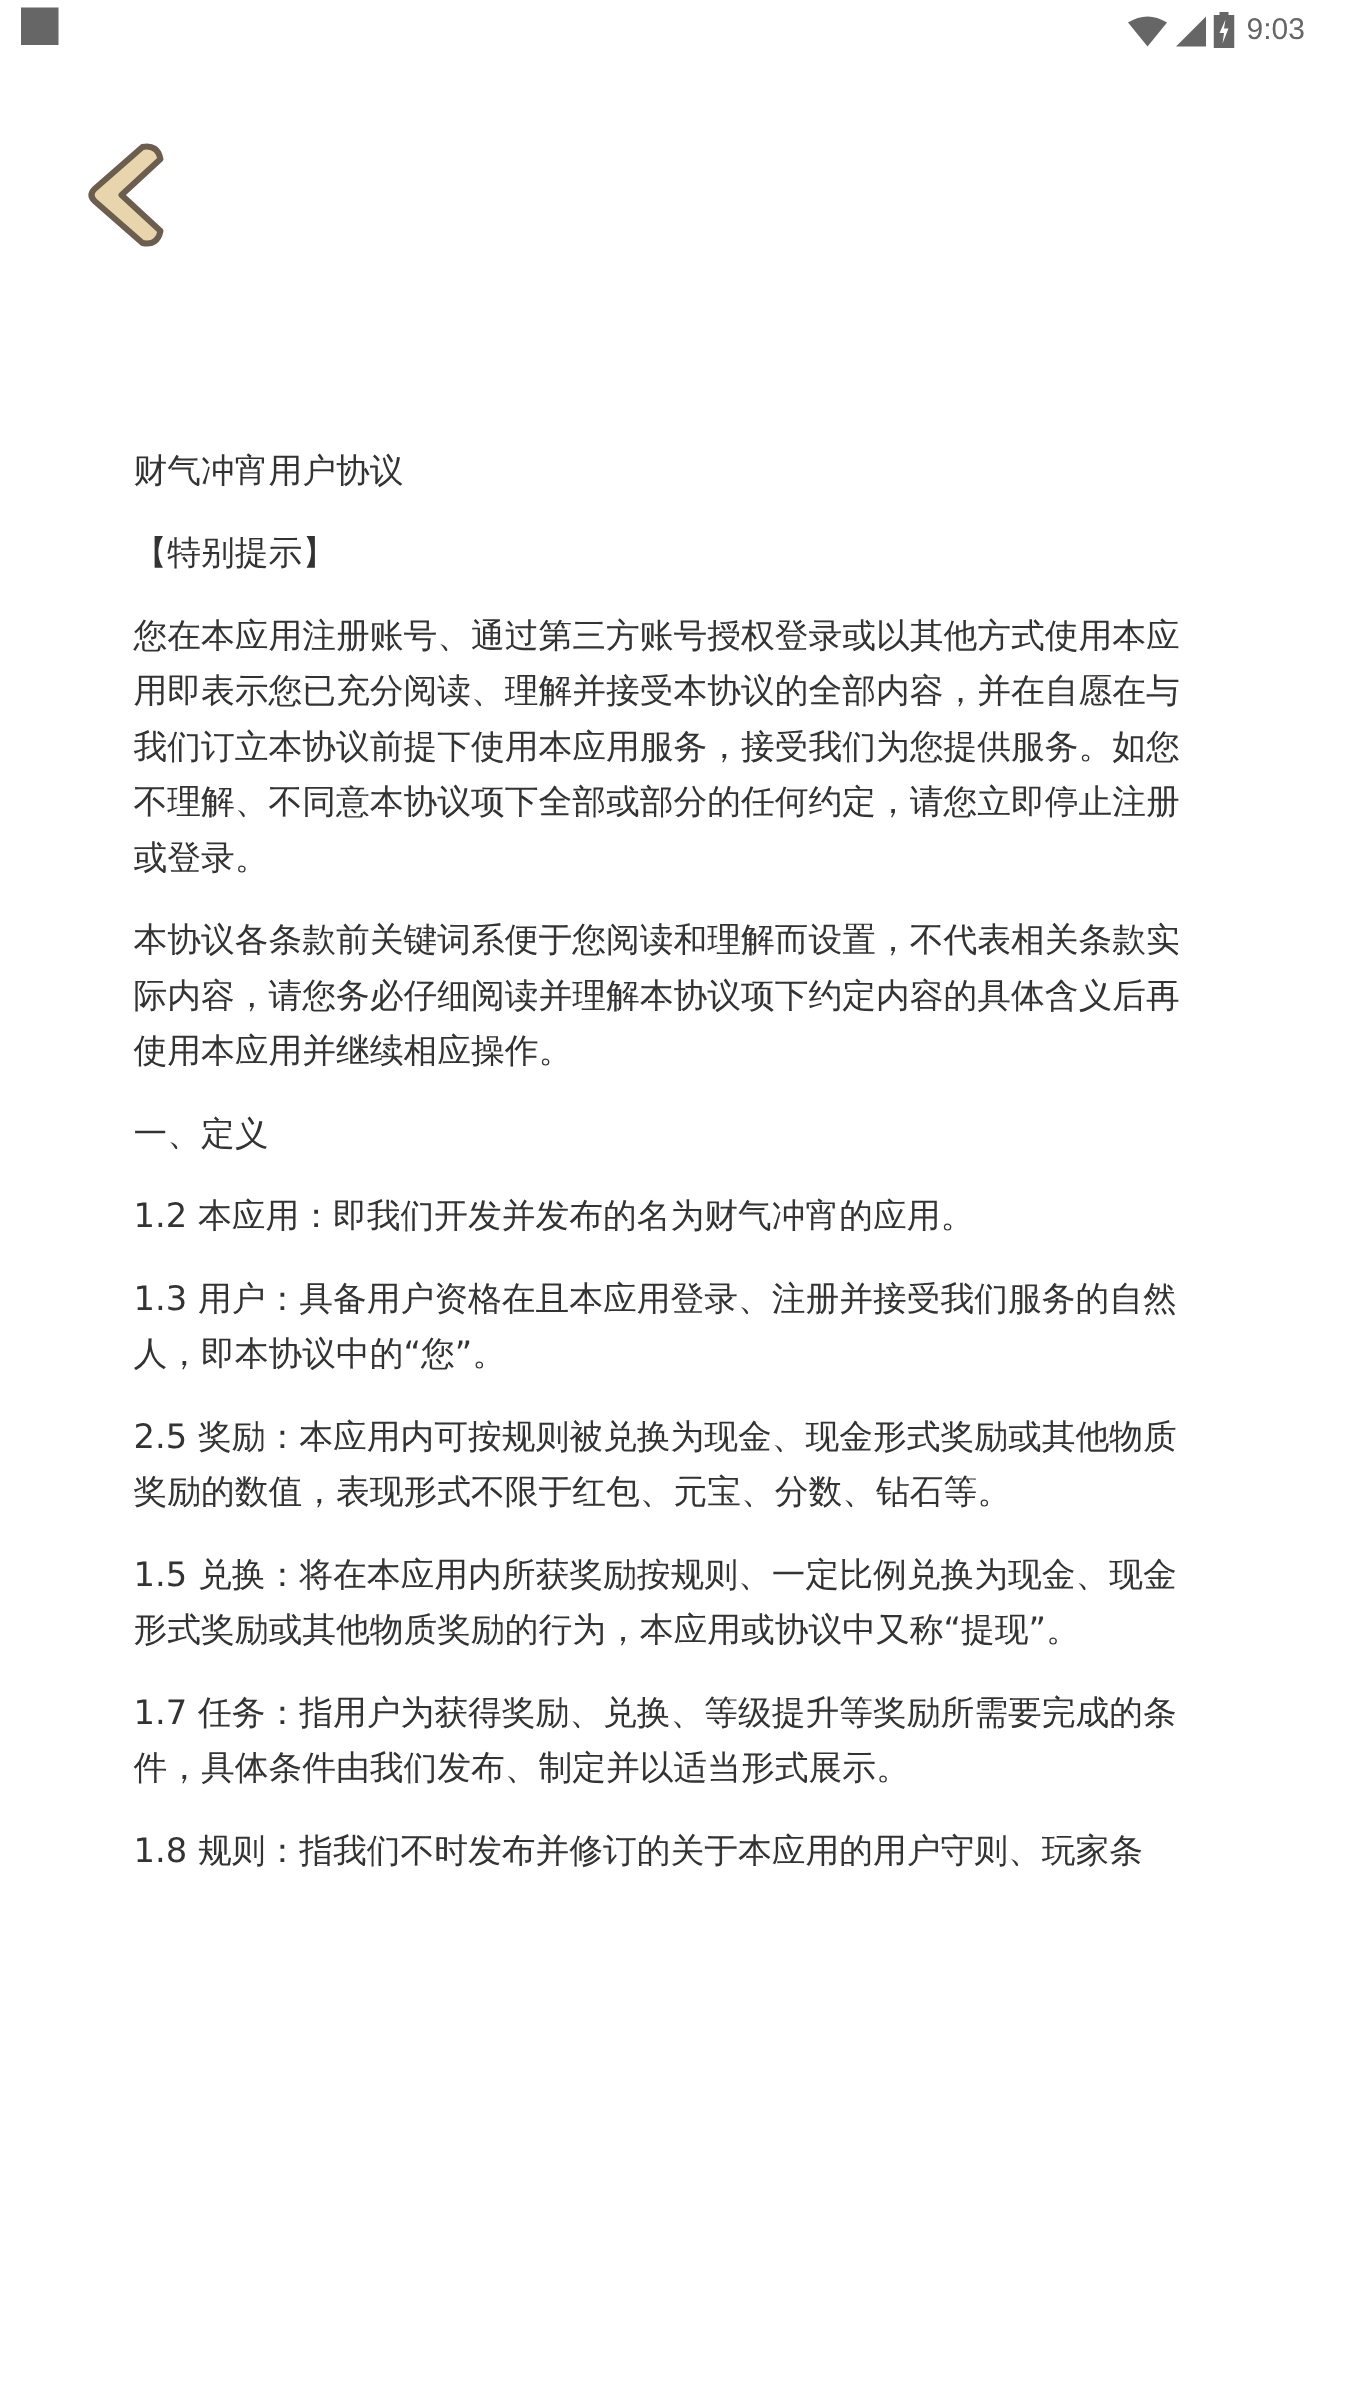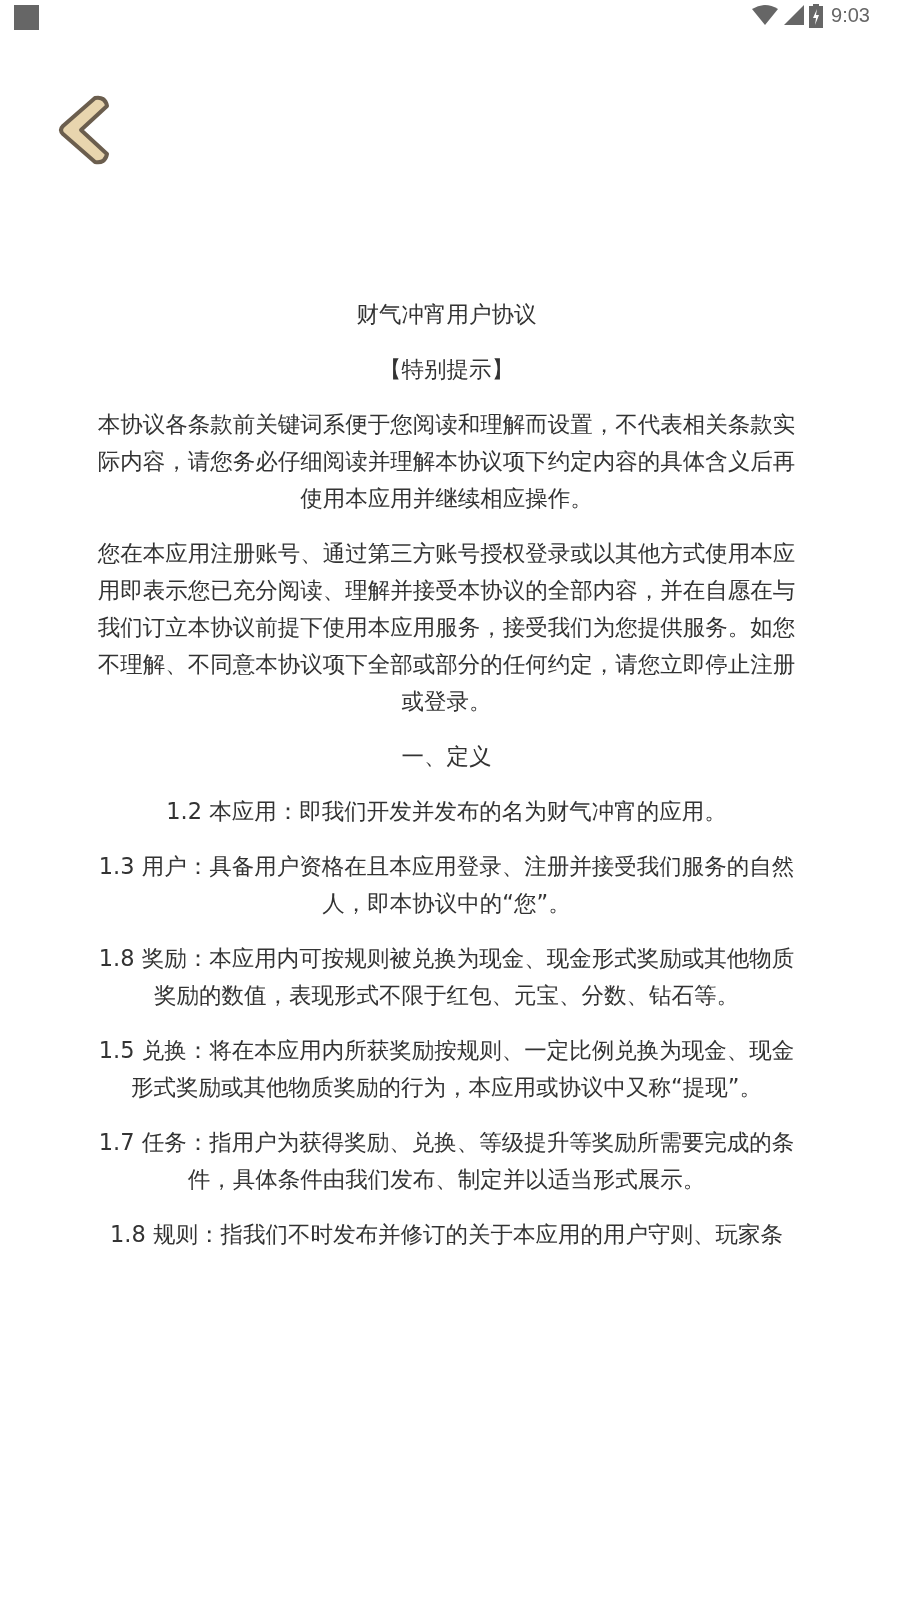--- a/index.html
+++ b/index.html
@@ -12,35 +12,35 @@
     }
     .status-bar {
       position: absolute; left: 0; top: 0; width: 900px; height: 38px;
     }
     .notif-square {
       position: absolute; left: 14px; top: 5px; width: 25px; height: 25px;
       background: #666666;
     }
     .status-right {
       position: absolute; right: 30px; top: 4px; height: 28px;
-      display: flex; align-items: flex-start; gap: 4px;
+      display: flex; align-items: flex-end; gap: 4px;
     }
     .status-time {
       font-family: "Liberation Sans", sans-serif;
       font-size: 20px; color: #666666; margin-left: 4px;
     }
     .back-btn {
       position: absolute; left: 55px; top: 90px; width: 60px; height: 80px;
       cursor: pointer;
     }
     .content {
       position: absolute; left: 89px; top: 296px; width: 720px;
       font-size: 22.5px; line-height: 37px; color: #333333;
     }
-    .content p { margin: 0 5px 18px 0; text-align: center; }
+    .content p { margin: 0 5px 18px 0; }
   </style>
 </head>
 <body>
 
 <div class="status-bar">
   <div class="notif-square"></div>
   <div class="status-right">
     <svg width="28" height="22" viewBox="0 0 28 22">
       <path d="M1 5 Q14 -3 27 5 L14 21 Z" fill="#666666"></path>
     </svg>
@@ -58,22 +58,22 @@
 
 <div class="back-btn">
   <svg width="60" height="80" viewBox="0 0 60 80">
     <path d="M40 8 Q50 6 52 16 L26 40 L52 64 Q50 74 40 72 L8 44 Q4 40 8 36 Z" fill="#E8D5AE" stroke="#6B5E4E" stroke-width="4" stroke-linejoin="round"></path>
   </svg>
 </div>
 
 <div class="content">
   <p>财气冲宵用户协议</p>
   <p>【特别提示】</p>
+  <p>您在本应用注册账号、通过第三方账号授权登录或以其他方式使用本应用即表示您已充分阅读、理解并接受本协议的全部内容，并在自愿在与我们订立本协议前提下使用本应用服务，接受我们为您提供服务。如您不理解、不同意本协议项下全部或部分的任何约定，请您立即停止注册或登录。</p>
   <p>本协议各条款前关键词系便于您阅读和理解而设置，不代表相关条款实际内容，请您务必仔细阅读并理解本协议项下约定内容的具体含义后再使用本应用并继续相应操作。</p>
-  <p>您在本应用注册账号、通过第三方账号授权登录或以其他方式使用本应用即表示您已充分阅读、理解并接受本协议的全部内容，并在自愿在与我们订立本协议前提下使用本应用服务，接受我们为您提供服务。如您不理解、不同意本协议项下全部或部分的任何约定，请您立即停止注册或登录。</p>
   <p>一、定义</p>
   <p>1.2 本应用：即我们开发并发布的名为财气冲宵的应用。</p>
   <p>1.3 用户：具备用户资格在且本应用登录、注册并接受我们服务的自然人，即本协议中的“您”。</p>
-  <p>1.8 奖励：本应用内可按规则被兑换为现金、现金形式奖励或其他物质奖励的数值，表现形式不限于红包、元宝、分数、钻石等。</p>
+  <p>2.5 奖励：本应用内可按规则被兑换为现金、现金形式奖励或其他物质奖励的数值，表现形式不限于红包、元宝、分数、钻石等。</p>
   <p>1.5 兑换：将在本应用内所获奖励按规则、一定比例兑换为现金、现金形式奖励或其他物质奖励的行为，本应用或协议中又称“提现”。</p>
   <p>1.7 任务：指用户为获得奖励、兑换、等级提升等奖励所需要完成的条件，具体条件由我们发布、制定并以适当形式展示。</p>
   <p>1.8 规则：指我们不时发布并修订的关于本应用的用户守则、玩家条</p>
 </div>
 
 </body></html>

